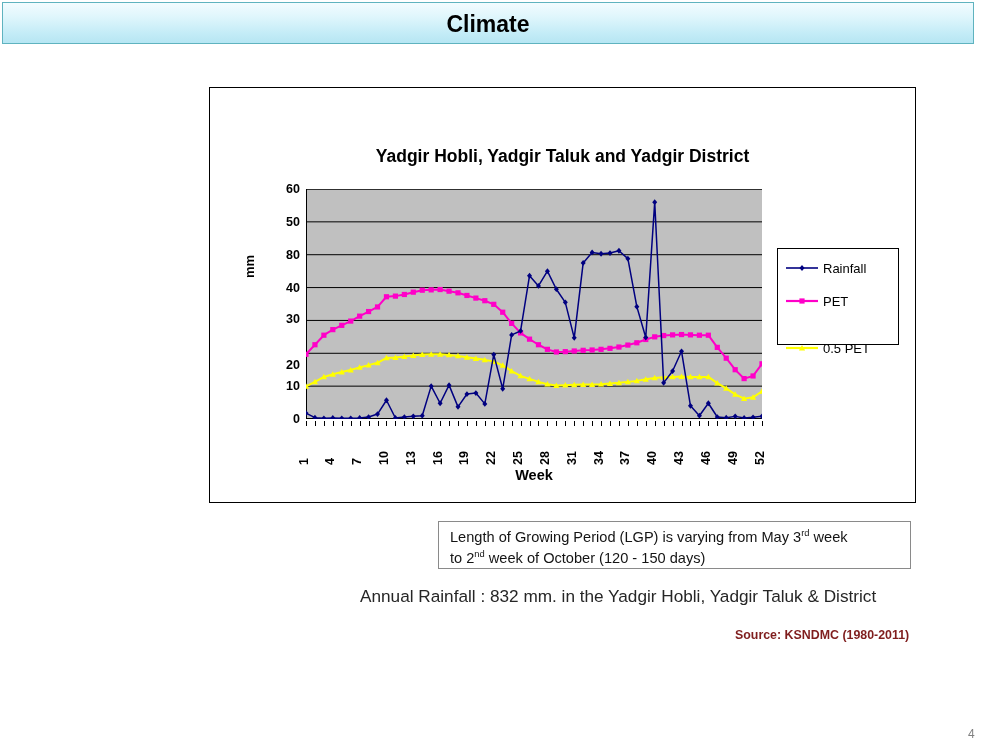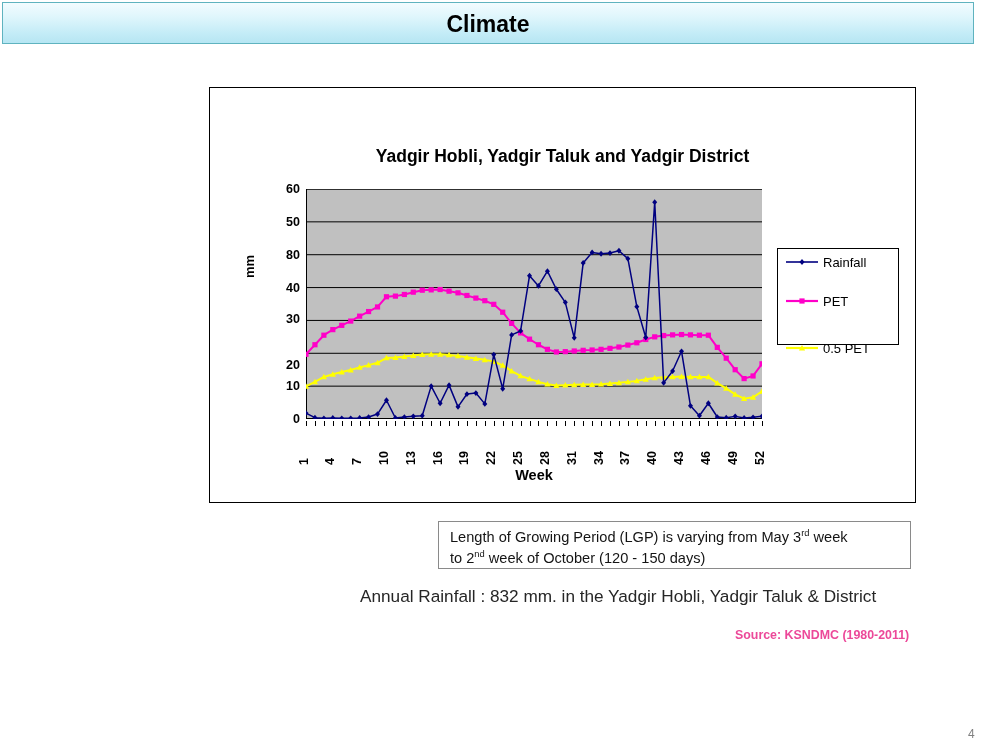--- a/index.html
+++ b/index.html
@@ -201,21 +201,21 @@
     white-space: nowrap;
   }
 
   
   #source-note {
     position: absolute;
     left: 735px;
     top: 628px;
     font-size: 12.4px;
     font-weight: bold;
-    color: #ec4899;
+    color: #7f1d1d;
     white-space: nowrap;
   }
 
   
   #page-number {
     position: absolute;
     left: 968px;
     top: 727px;
     font-size: 12px;
     color: #808080;
@@ -490,21 +490,21 @@
       <div class="xtick" style="left: 326.382px;">37</div>
       <div class="xtick" style="left: 353.206px;">40</div>
       <div class="xtick" style="left: 380.029px;">43</div>
       <div class="xtick" style="left: 406.853px;">46</div>
       <div class="xtick" style="left: 433.676px;">49</div>
       <div class="xtick" style="left: 460.5px;">52</div>
     </div>
   <div id="xtitle">Week</div>
 
   <div id="legend">
-      <div class="legend-row" style="top: 2px;">
+      <div class="legend-row" style="top: 8px;">
         <div class="legend-swatch"><svg width="36" height="14">
             <line x1="2" x2="34" y1="7" y2="7" stroke="#000080" stroke-width="1.6"></line>
             <polygon points="18,4.1 20.5,7 18,9.9 15.5,7" fill="#000080"></polygon>
           </svg></div>
         <div class="legend-label">Rainfall</div>
       </div>
       <div class="legend-row" style="top: 41px;">
         <div class="legend-swatch"><svg width="36" height="14">
             <line x1="2" x2="34" y1="7" y2="7" stroke="#FF00C8" stroke-width="2.2"></line>
             <rect x="15.4" y="4.4" width="5.2" height="5.2" fill="#FF00C8"></rect>

